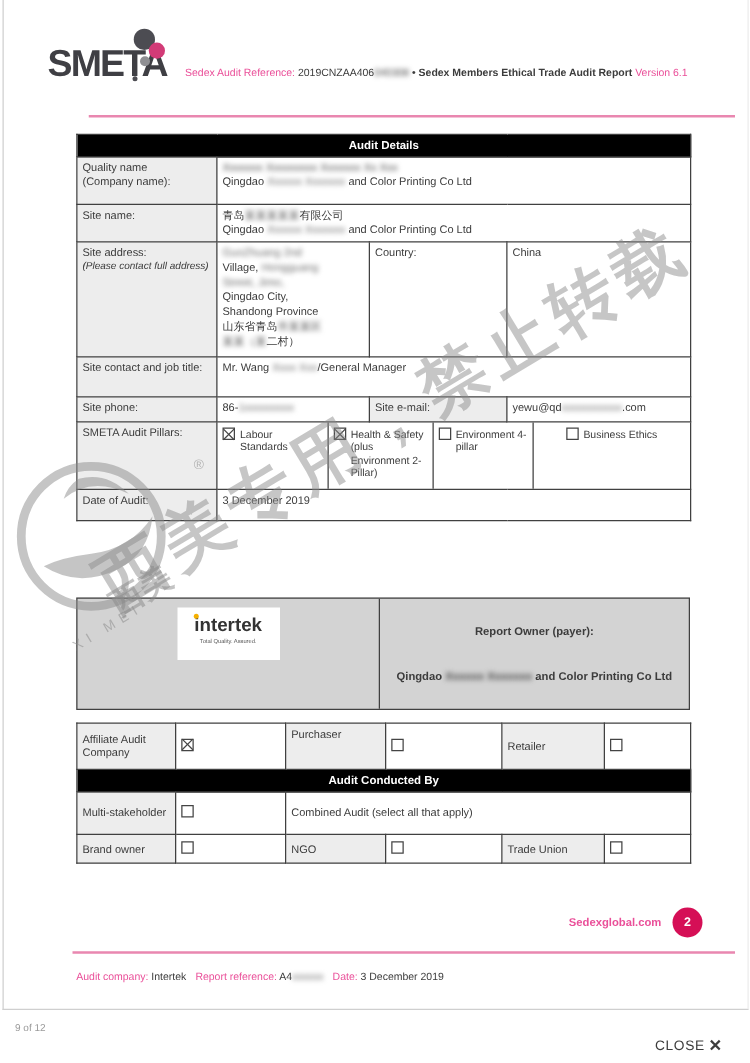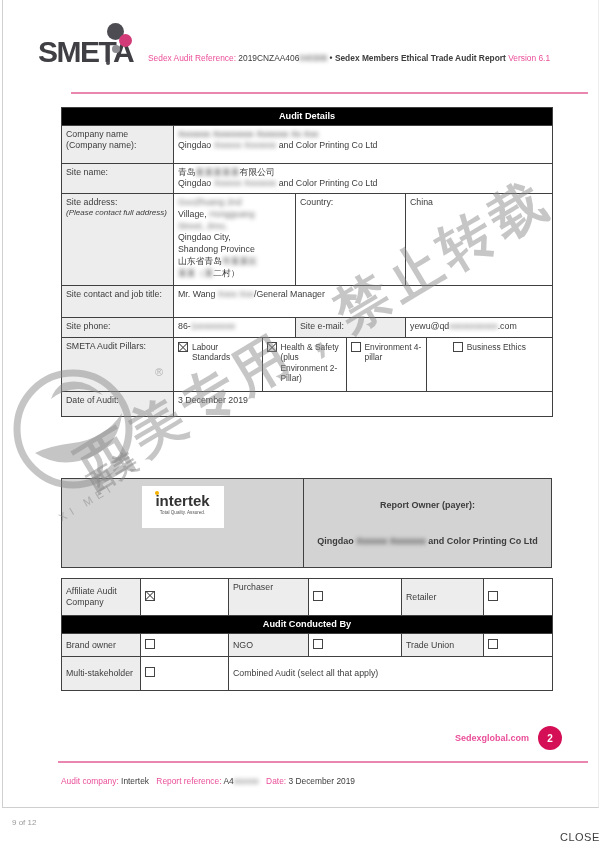--- a/index.html
+++ b/index.html
@@ -67,21 +67,21 @@
   
   .footer-left{position:absolute;left:58px;top:776px;font-size:8.4px;white-space:nowrap;}
   .footer-left .sp{margin-right:5px;}
   .footer-right{position:absolute;left:452px;top:726px;display:flex;align-items:center;}
   .sedexglobal{font-weight:bold;font-size:9px;color:var(--accent-pink);}
   .page-badge{width:24px;height:24px;border-radius:50%;background:var(--deep-pink);color:#fff;
     font-size:10px;font-weight:bold;display:flex;align-items:center;justify-content:center;margin-left:9px;}
   
   .pagecount{position:absolute;left:12px;top:818px;font-size:8px;color:#9a9a9a;}
   .close-btn{position:absolute;left:524px;top:829px;display:flex;align-items:center;color:#3d3d3d;cursor:pointer;}
-  .close-btn .txt{font-size:11px;letter-spacing:0.5px;margin-left:36px;}
+  .close-btn .txt{font-size:11px;letter-spacing:0.5px;}
   .close-btn .x{font-size:13px;font-weight:bold;margin-left:3px;}
   .addr .line{margin-bottom:1px;}
 </style>
 </head>
 <body>
 
 <div class="page">
 
   <div class="logo">
     <span class="word">SMETA</span>
@@ -105,21 +105,21 @@
         <col style="width:122px">
         <col style="width:110px">
         <col style="width:147px">
       </colgroup>
     <tbody>
         <tr>
           <td class="hdr" colspan="4">Audit Details</td>
         </tr>
     <tr style="height:38px">
       <td class="lbl">
-        <span class="line">Company name</span>
+        <span class="line">Quality name</span>
         <span class="line">(Company name):</span>
       </td>
       <td colspan="3">
         <span class="line blur dark">Xxxxxxx Xxxxxxxxx Xxxxxxx Xx Xxx</span>
         <span class="line"><span>Qingdao </span><span class="blur">Xxxxxx Xxxxxxx</span><span> and Color Printing Co Ltd</span></span>
       </td>
     </tr>
     <tr style="height:30px">
       <td class="lbl">Site name:</td>
       <td colspan="3">
@@ -236,32 +236,32 @@
       <td class="lbl" style="vertical-align:middle">Affiliate Audit Company</td>
       <td style="vertical-align:middle"><span class="cb checked"></span></td>
       <td class="lbl">Purchaser</td>
       <td style="vertical-align:middle"><span class="cb"></span></td>
       <td class="lbl" style="vertical-align:middle">Retailer</td>
       <td style="vertical-align:middle"><span class="cb"></span></td>
     </tr>
     <tr>
           <td class="hdr" colspan="6">Audit Conducted By</td>
         </tr>
+    <tr style="height:34px">
+      <td class="lbl" style="vertical-align:middle">Multi-stakeholder</td>
+      <td style="vertical-align:middle"><span class="cb"></span></td>
+      <td colspan="4" style="vertical-align:middle">Combined Audit (select all that apply)</td>
+    </tr>
     <tr style="height:23px">
       <td class="lbl" style="vertical-align:middle">Brand owner</td>
       <td style="vertical-align:middle"><span class="cb"></span></td>
       <td class="lbl" style="vertical-align:middle">NGO</td>
       <td style="vertical-align:middle"><span class="cb"></span></td>
       <td class="lbl" style="vertical-align:middle">Trade Union</td>
       <td style="vertical-align:middle"><span class="cb"></span></td>
-    </tr>
-    <tr style="height:34px">
-      <td class="lbl" style="vertical-align:middle">Multi-stakeholder</td>
-      <td style="vertical-align:middle"><span class="cb"></span></td>
-      <td colspan="4" style="vertical-align:middle">Combined Audit (select all that apply)</td>
     </tr>
   </tbody>
     </table>
 
   <div class="wm wm-diag">西美专用，禁止转载</div>
   <svg class="wm" style="left:2px;top:355px;" width="155" height="155" viewBox="0 0 155 155">
     <circle cx="68" cy="74" r="56" fill="none" stroke="rgba(140,140,140,0.5)" stroke-width="7"></circle>
     <path d="M30 98 Q58 116 90 100 Q114 88 117 58 Q100 84 68 88 Q44 91 30 98 Z" fill="rgba(140,140,140,0.5)"></path>
     <path d="M46 44 Q68 26 98 40 Q80 22 58 28 Q49 34 46 44 Z" fill="rgba(140,140,140,0.5)"></path>
   </svg>

